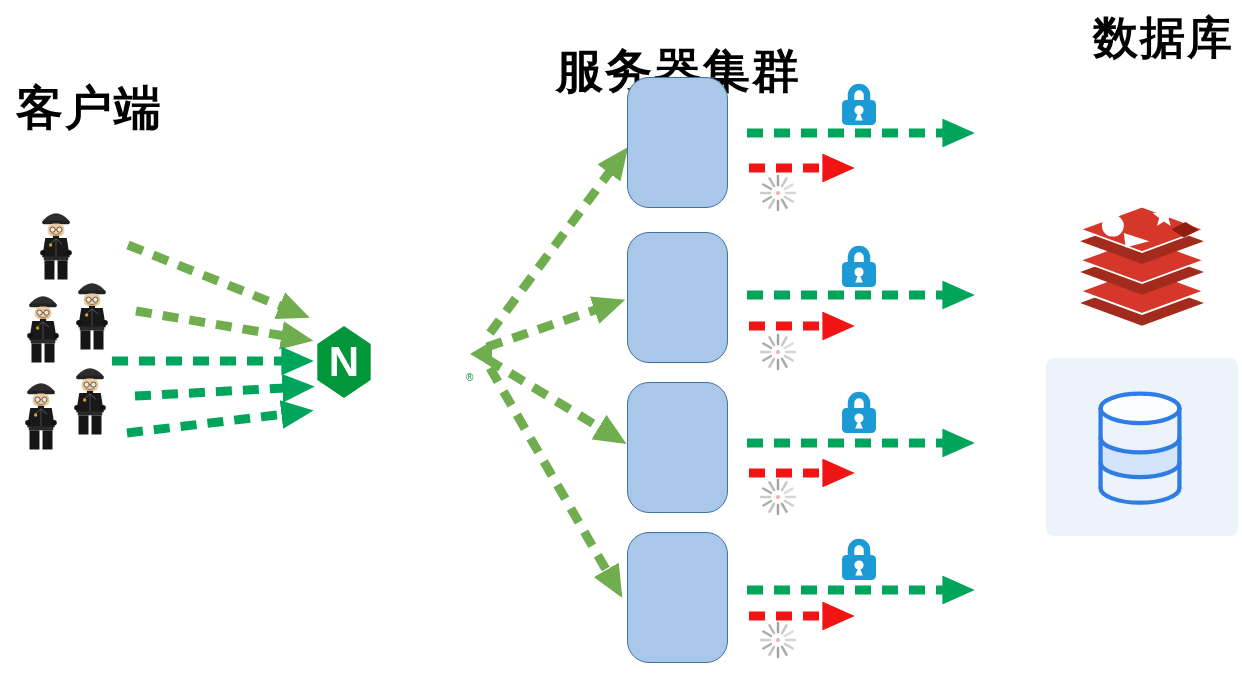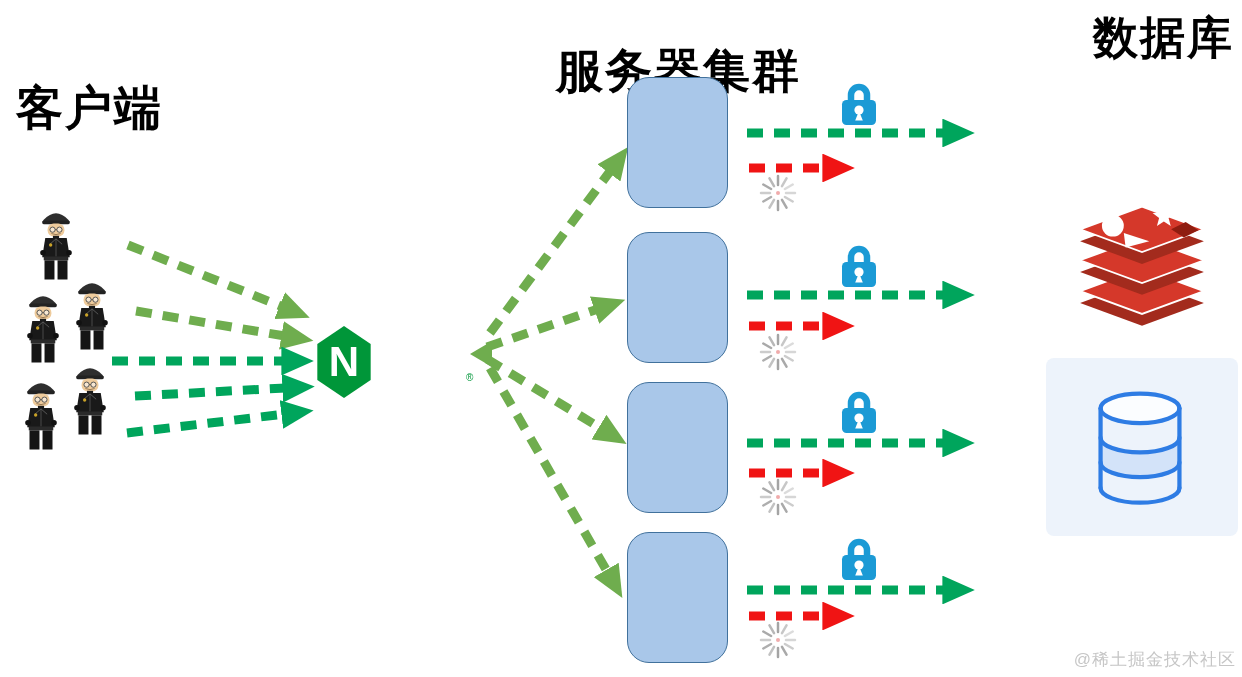--- a/index.html
+++ b/index.html
@@ -214,15 +214,14 @@
 
   <svg class="abs" style="left:1062px;top:202px" width="160" height="132">
       <use href="#redis"></use>
     </svg>
   <div class="abs db-bg">
     <svg class="abs" style="left:36px;top:22px" width="116" height="134">
         <use href="#dbcyl"></use>
       </svg>
   </div>
 
-  <div class="abs watermark">@稀土掘金技术社区</div>
 
 </div>
 
 </body></html>

